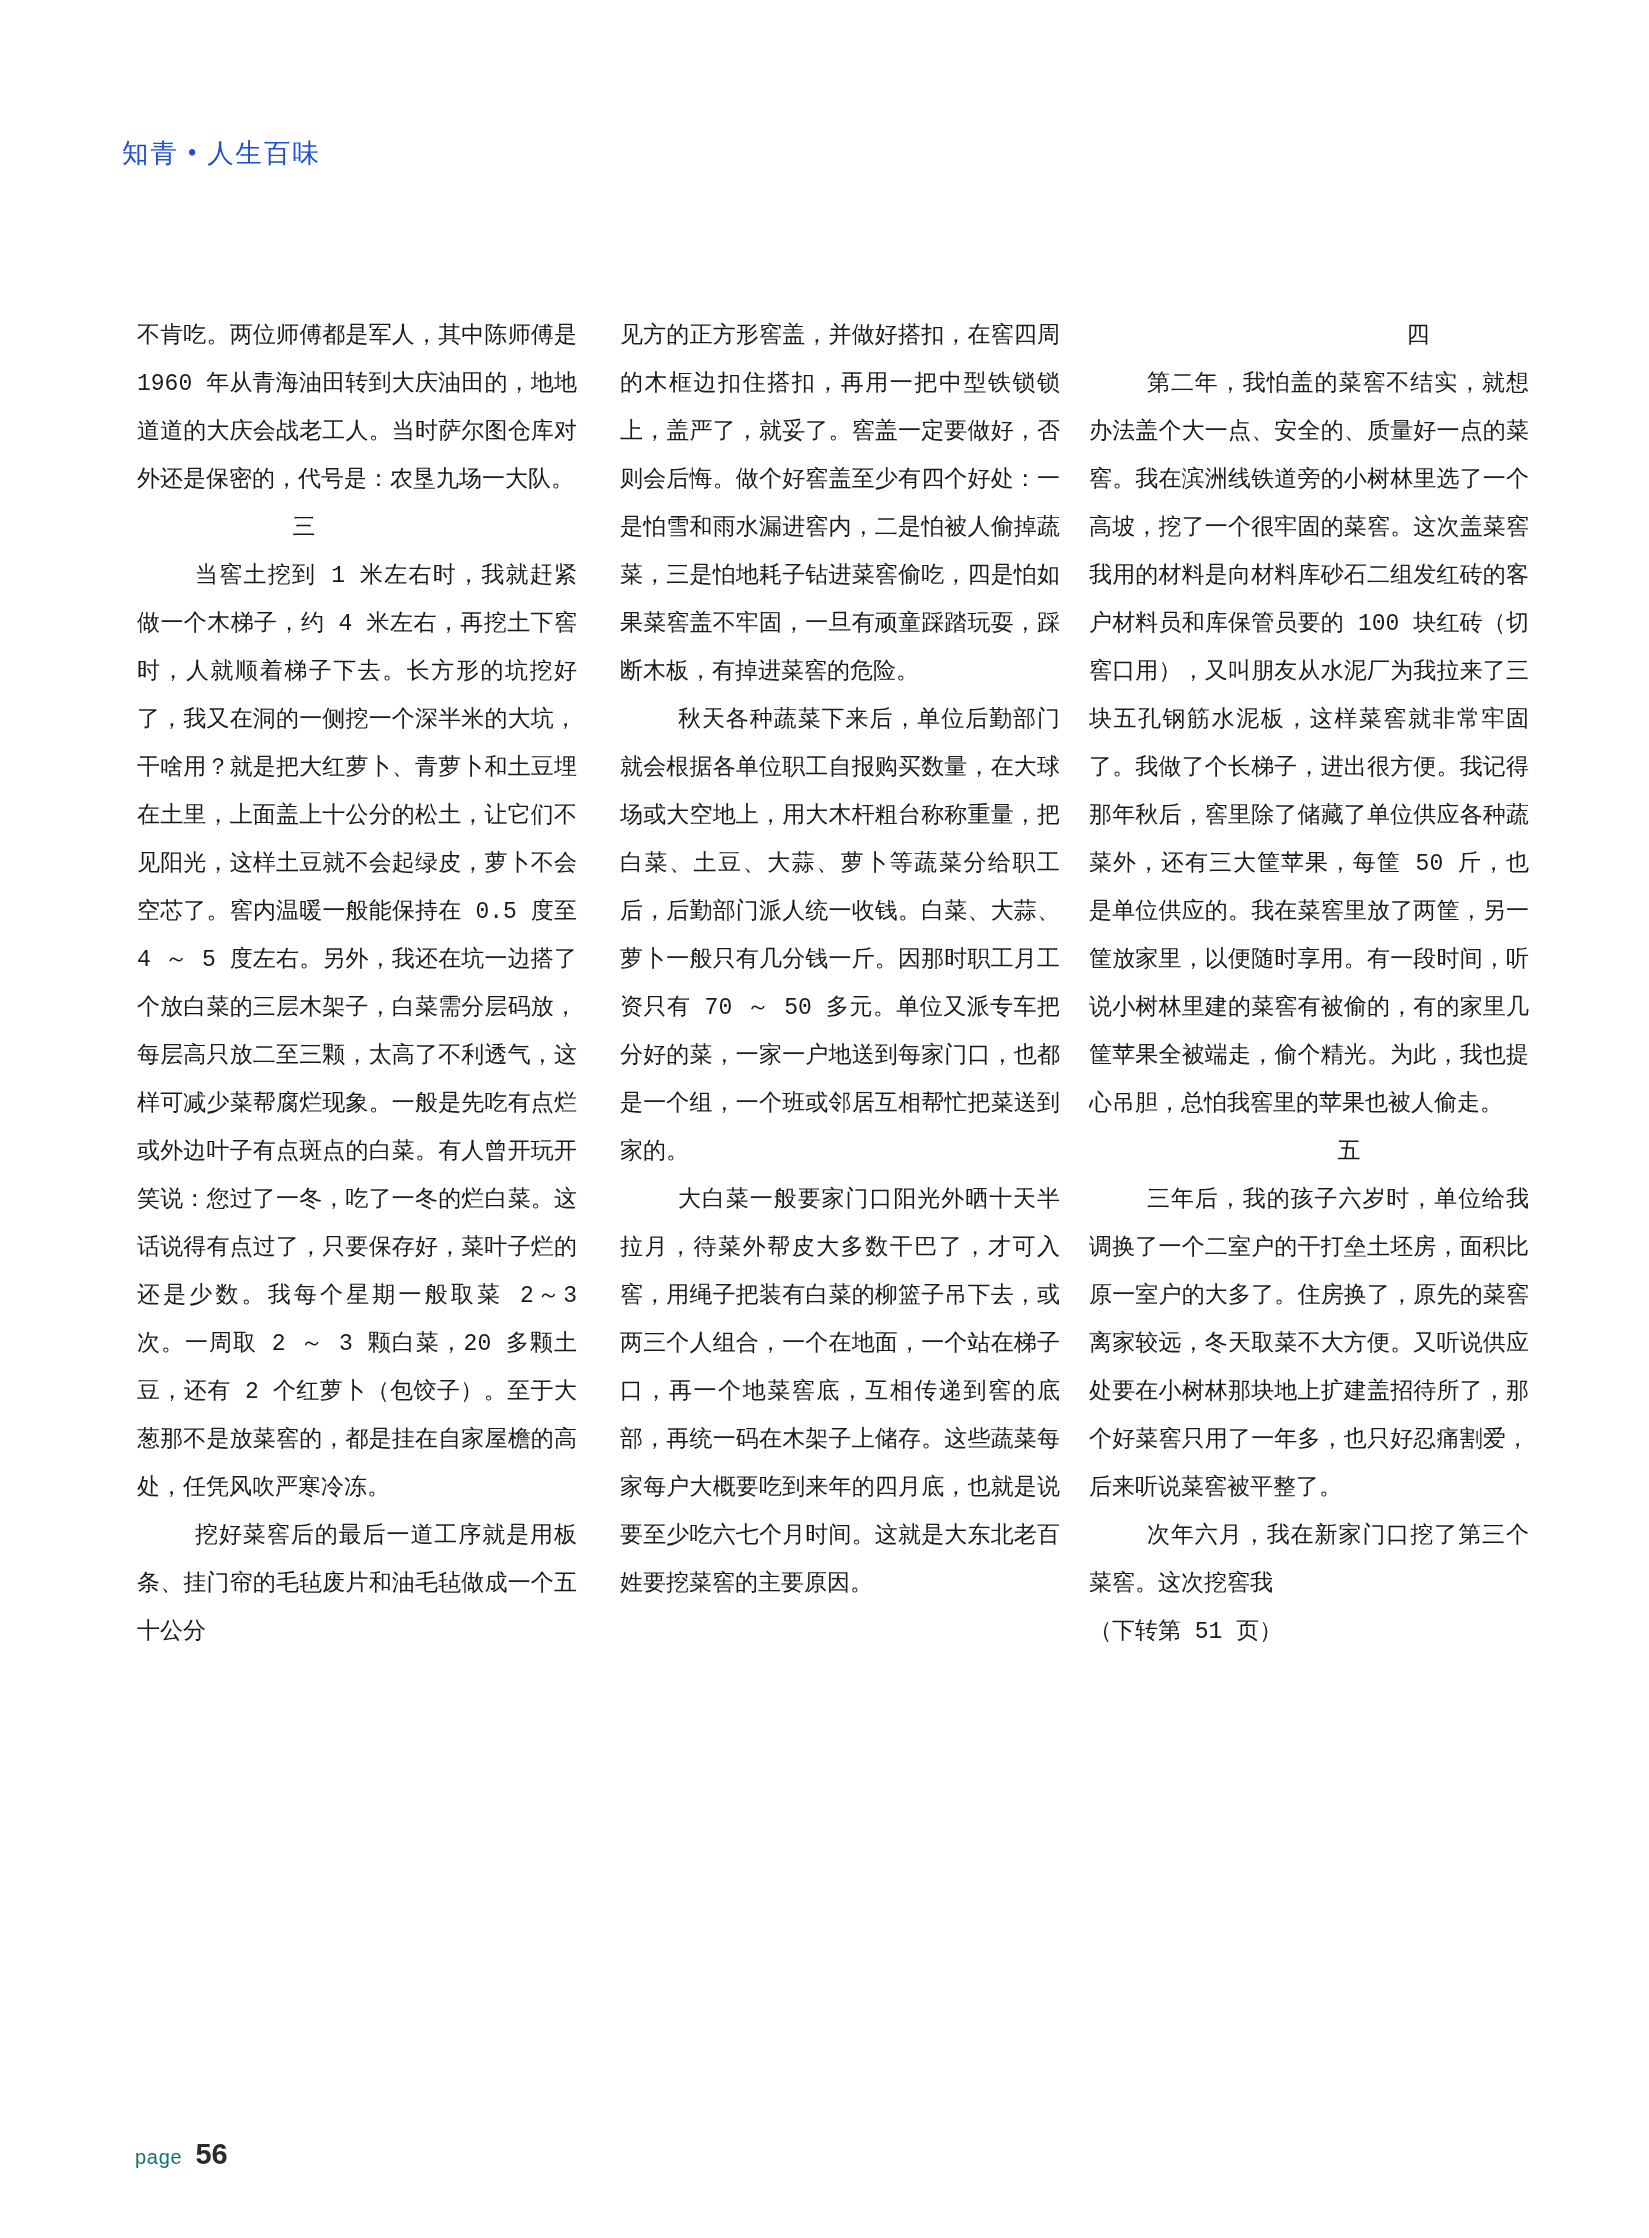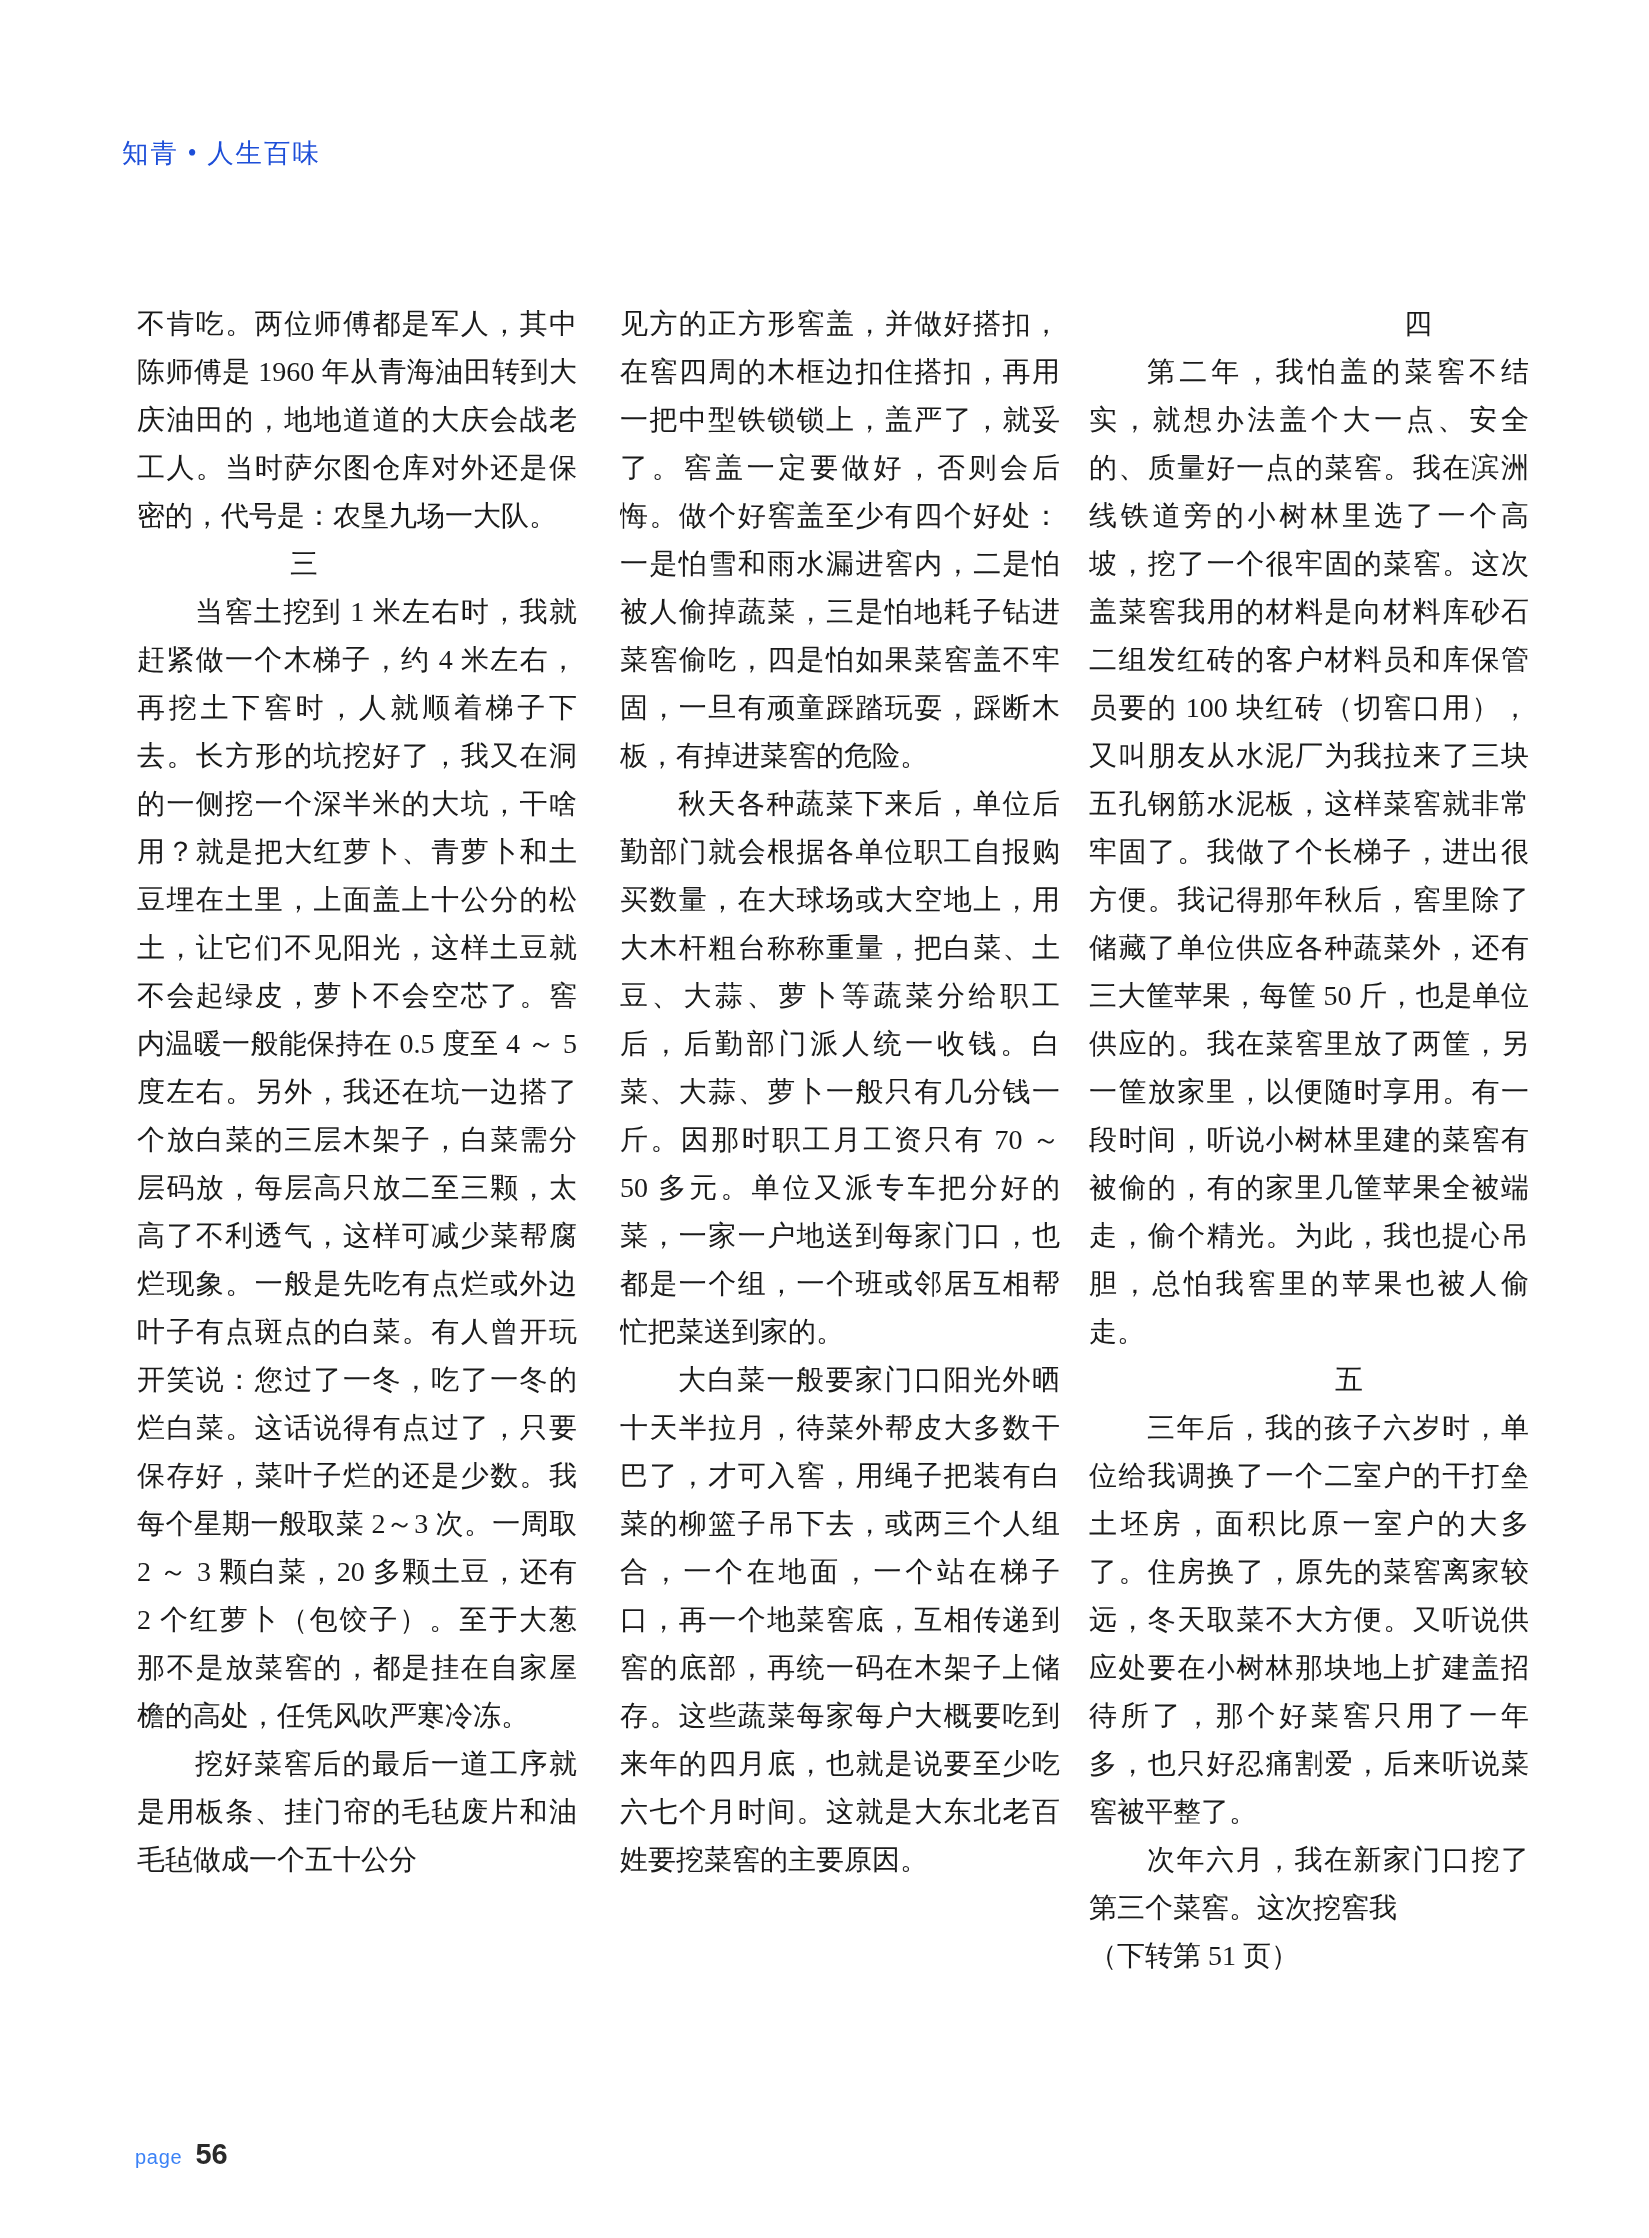--- a/index.html
+++ b/index.html
@@ -17,48 +17,49 @@
     position: absolute;
     left: 122px; top: 136px;
     font-size: 26.4px;
     letter-spacing: 2px;
     color: #1d4ed8;
     white-space: nowrap;
   }
 
   .col {
     position: absolute;
-    top: 300px;
+    top: 312px;
     width: 440px;
     height: 1795px;
     overflow: hidden;
-    font-size: 28px;
+    font-size: 23px;
     line-height: 48px;
     text-align: justify;
     color: #1a1a1a;
+    font-family: Liberation Mono, monospace;
   }
   #col-1 { left: 137px; }
   #col-2 { left: 620px; }
   #col-3 { left: 1089px; }
 
   .col p { margin: 0; padding: 0; }
   .para.indent { text-indent: 58px; }
   .heading { text-align: center; }
   .heading.pos-left   { transform: translateX(-53px); }
   .heading.pos-right  { transform: translateX(109px); }
   .heading.pos-center { transform: translateX(40px); }
   .note { text-align: left; }
 
   .footer {
     position: absolute;
     left: 135px; top: 2138px;
     display: flex; align-items: baseline; gap: 13.2px;
     font-family: "Liberation Sans", "DejaVu Sans", sans-serif;
   }
-  .footer .page-label { font-size: 20px; color: #3b82f6; letter-spacing: 0.7px; }
+  .footer .page-label { font-size: 20px; color: #0f766e; letter-spacing: 0.7px; }
   .footer .page-number { font-size: 29px; color: #2a2a2a; font-weight: bold; }
 </style>
 </head>
 <body>
 
 <div class="page">
 
   <div class="header-title">知青 • 人生百味</div>
 
   <div class="col" id="col-1">

